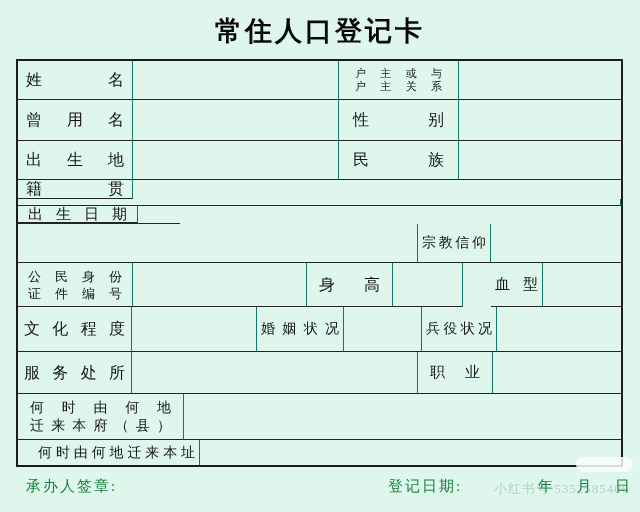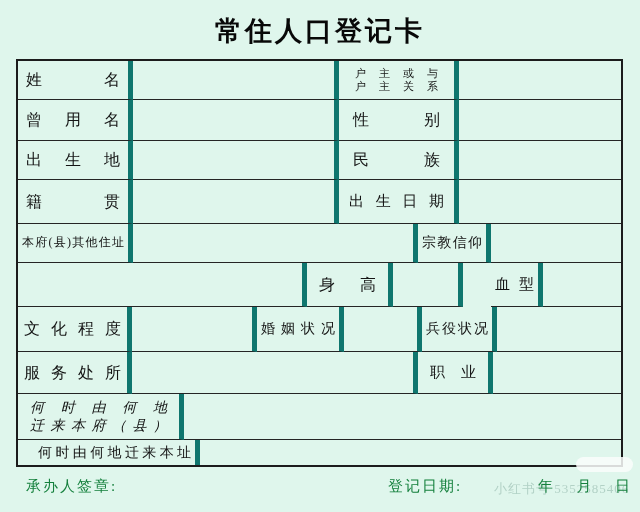--- a/index.html
+++ b/index.html
@@ -27,25 +27,25 @@
     position: absolute;
     left: 16px; top: 59px;
     width: 607px; height: 408px;
     border: 2px solid #1c1c1c;
     display: flex;
     flex-direction: column;
     background: #dff6ec;
   }
   .row { display: flex; width: 100%; }
   .r0 { height: 39px; } .r1 { height: 41px; } .r2 { height: 39px; }
-  .r3 { height: 44px; } .r4 { height: 39px; } .r5 { height: 44px; }
-  .r6 { height: 45px; } .r7 { height: 42px; } .r8 { height: 46px; font-style: italic; }
+  .r3 { height: 44px; flex-direction: column; } .r4 { height: 39px; } .r5 { height: 44px; }
+  .r6 { height: 45px; } .r7 { height: 42px; } .r8 { height: 46px; }
   .r9 { flex: 1; padding-left: 16px; }
   .cell {
-    border-right: 5px solid #0f766e;
+    border-right: 1px solid #0f766e;
     border-bottom: 1px solid #252525;
     display: flex;
     align-items: center;
     overflow: hidden;
   }
   .row .cell:last-child { border-right: none; }
   .row:last-child .cell { border-bottom: none; }
 
   
   .c-l1  { width: 115px; }  
@@ -171,31 +171,34 @@
           <span class="jl">籍贯</span>
         </div>
       <div class="cell c-flex"></div>
       <div class="cell c-l2a">
           <span class="jl pad10 fs15">出生日期</span>
         </div>
       <div class="cell c-v2a"></div>
     </div>
 
     <div class="row r4">
-      <div class="cell c-l1">
-          <span class="jl pad4 fs12">本府(县)其他住址</span>
-        </div>
       <div class="cell c-flex"></div>
       <div class="cell c-rel">
           <span class="jl pad4 fs14">宗教信仰</span>
         </div>
       <div class="cell c-v5"></div>
     </div>
 
     <div class="row r5">
+      <div class="cell c-l1">
+        <span class="two-line tl-id">
+          <span class="ln">公民身份</span>
+          <span class="ln">证件编号</span>
+        </span>
+      </div>
       <div class="cell c-flex"></div>
       <div class="cell c-h">
           <span class="jl pad12">身高</span>
         </div>
       <div class="cell c-vh"></div>
       <div class="cell c-b">
           <span class="jl pad4 fs15">血型</span>
         </div>
       <div class="cell c-vb"></div>
     </div>

